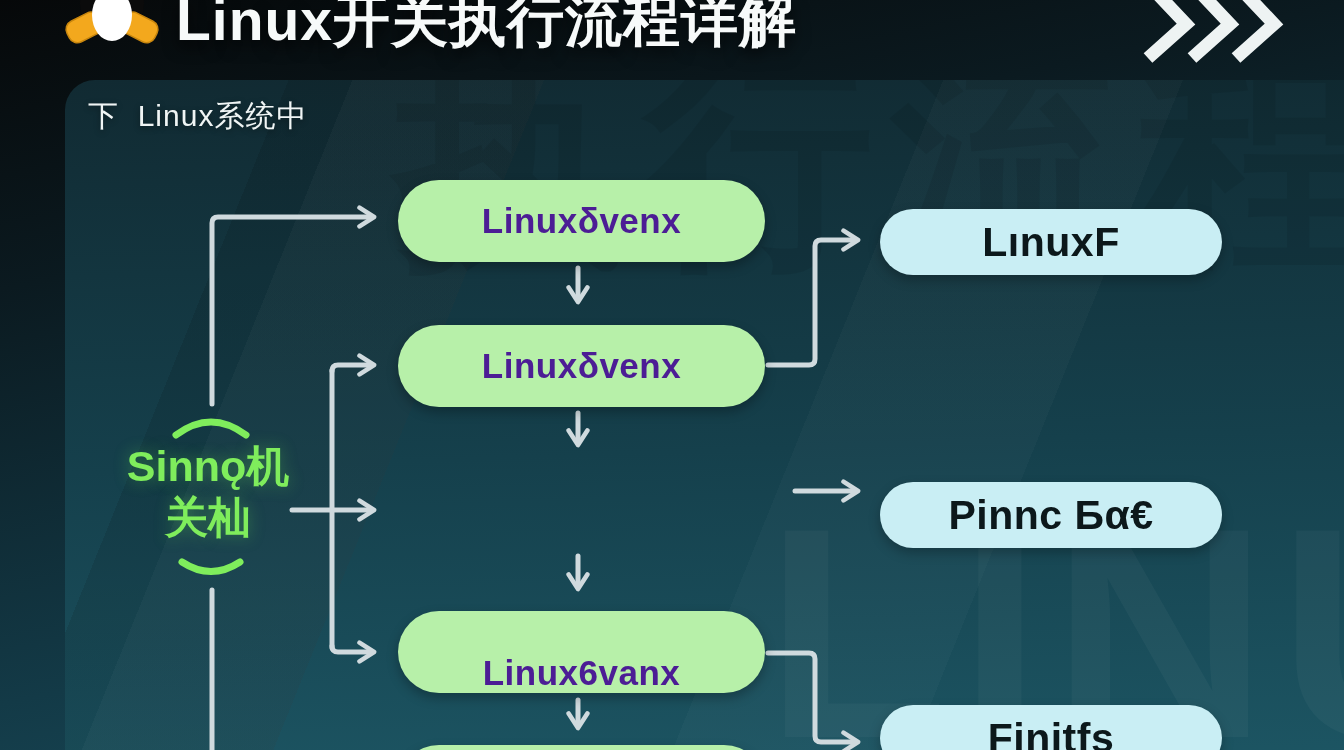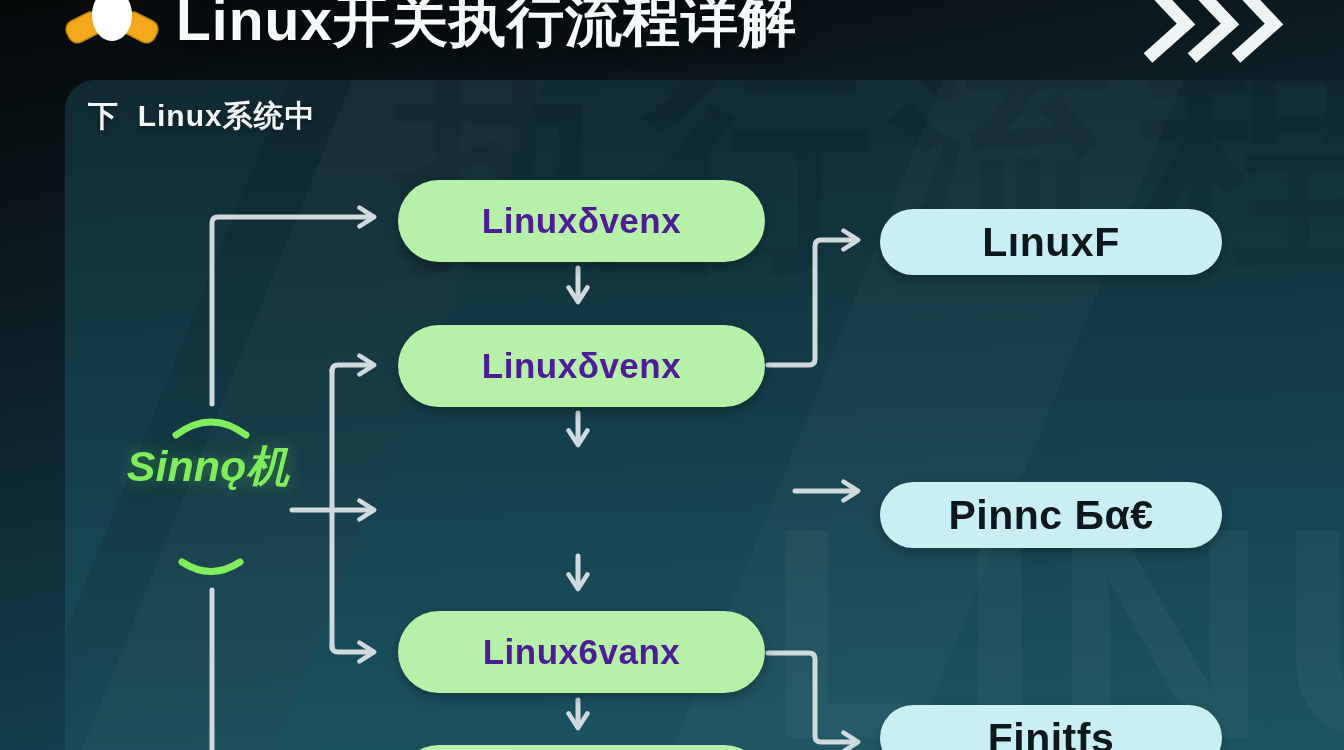--- a/index.html
+++ b/index.html
@@ -43,50 +43,49 @@
     font-size: 230px; font-weight: bold; color: rgba(0,0,0,.08);
     letter-spacing: 18px; white-space: nowrap; user-select: none;
   }
   .wm-en {
     position: absolute; left: 700px; top: 380px;
     font-size: 300px; font-weight: bold; color: rgba(255,255,255,.035);
     letter-spacing: 10px; white-space: nowrap; user-select: none;
   }
   .panel-heading {
     position: absolute; left: 88px; top: 96px; z-index: 3;
-    font-size: 30px; font-weight: bold; color: #f0f5f5;
+    font-size: 30px; font-weight: normal; color: #f0f5f5;
     white-space: pre; letter-spacing: 1px;
     text-shadow: 0 2px 6px rgba(0,0,0,.4);
   }
 
   
   .green-node {
     position: absolute; left: 398px; width: 367px; height: 82px; z-index: 3;
     background: #b7f0a9; border-radius: 41px;
     display: flex; align-items: center; justify-content: center;
     font-size: 35px; font-weight: bold; color: #4c1d95; letter-spacing: .5px;
     box-shadow: 0 5px 12px rgba(0,0,0,.28);
   }
-  .gb1 { top: 180px; } .gb2 { top: 325px; } .gb3 { top: 468px; } .gb4 { top: 611px; } .gb5 { top: 745px; }
+  .gb1 { top: 180px; } .gb2 { top: 325px; } .gb3 { top: 468px; } .gb4 { top: 611px; align-items: flex-end; } .gb5 { top: 745px; }
 
   .cyan-node {
     position: absolute; left: 880px; width: 342px; height: 66px; z-index: 3;
     background: #c9eef4; border-radius: 33px;
     display: flex; align-items: center; justify-content: center;
     font-size: 41px; font-weight: bold; color: #0c181b; letter-spacing: .5px;
     box-shadow: 0 5px 12px rgba(0,0,0,.25);
   }
   .bb1 { top: 209px; } .bb2 { top: 458px; margin-top: 24px; } .bb3 { top: 705px; }
 
   .left-label {
     position: absolute; left: 105px; top: 441px; width: 206px; z-index: 3;
     text-align: center; color: #7fed5c;
     font-size: 43px; font-weight: bold; line-height: 51px;
     text-shadow: 0 0 16px rgba(110,235,80,.35);
-    font-style: italic;
   }
 
   .wires { position: absolute; left: 0; top: 0; z-index: 2; pointer-events: none; }
 </style>
 </head>
 <body>
 
 <div class="stage">
 
   <div class="panel">
@@ -146,20 +145,21 @@
   <svg class="chevrons" viewBox="0 0 204 78">
     <g fill="none" stroke="#eef3f3" stroke-width="13" stroke-linejoin="miter">
       <polyline points="10,0 46,38 8,72"></polyline>
       <polyline points="54,0 90,38 52,72"></polyline>
       <polyline points="98,0 134,38 96,72"></polyline>
     </g>
   </svg>
 
   <div class="left-label">
     <div>Sinnǫ机</div>
+    <div>关杣</div>
   </div>
 
   <div class="green-node gb1">
     <span>Linuxδvenx</span>
   </div>
   <div class="green-node gb2">
     <span>Linuxδvenx</span>
   </div>
   <div class="green-node gb4">
     <span>Linux6vanx</span>

